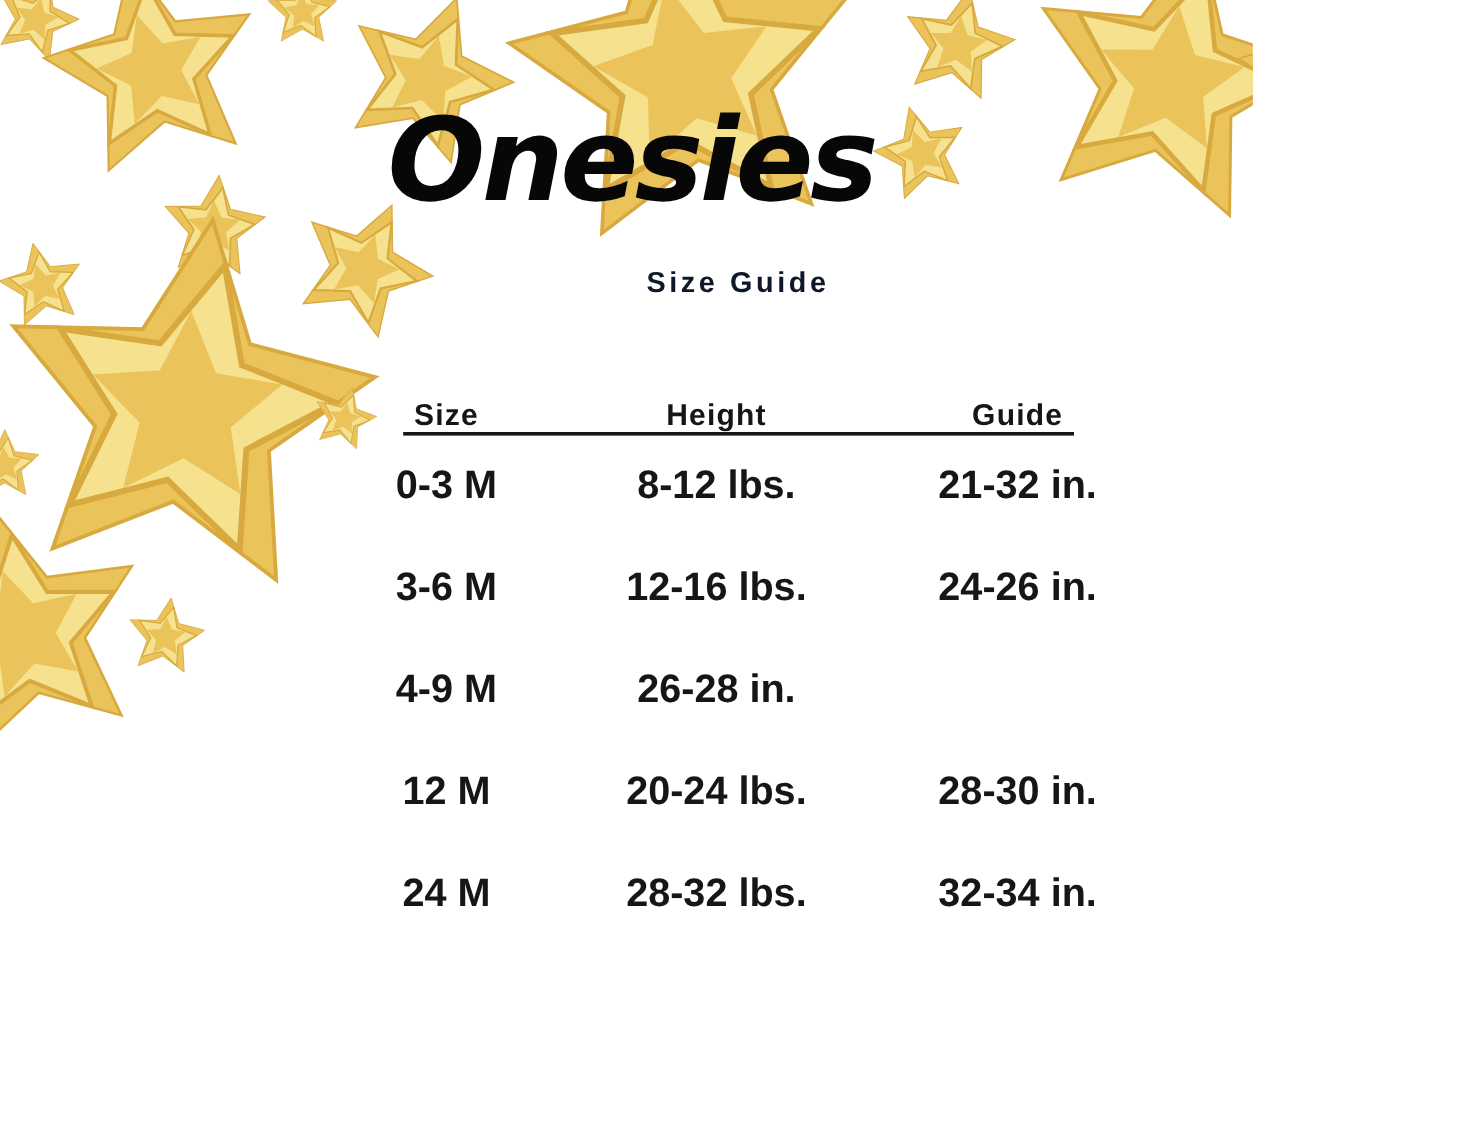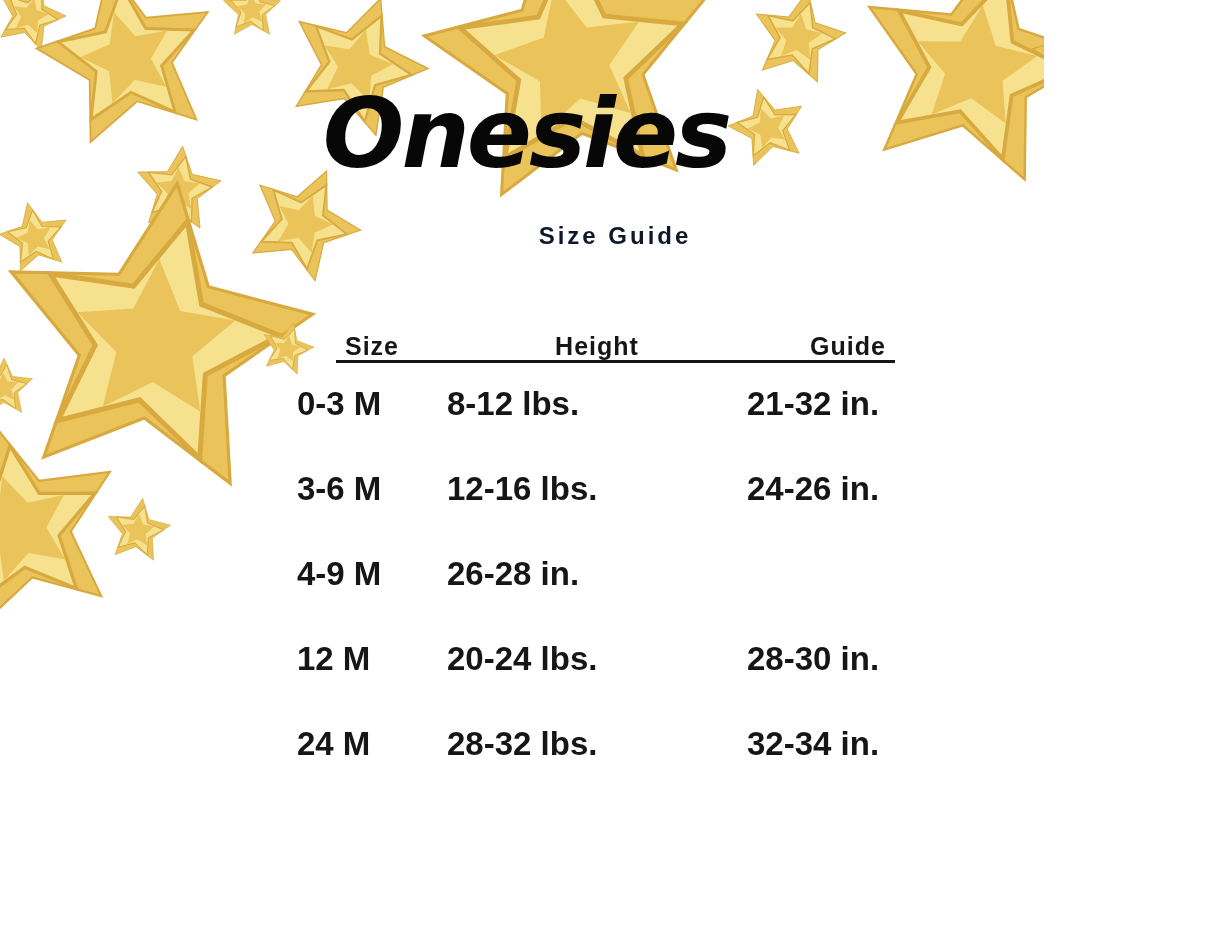--- a/index.html
+++ b/index.html
@@ -37,21 +37,21 @@
   .underline{
     position:absolute;left:336px;top:360px;width:559px;height:3px;
     background:var(--text);z-index:2;
   }
   .tbody{position:absolute;top:361px;left:297px;z-index:2;}
   .trow{
     display:grid;grid-template-columns:150px 300px 202px;
     height:85px;align-items:center;
     font-weight:bold;font-size:33px;color:var(--text);
   }
-  .trow .cell{text-align:left;}
+  .trow .cell{text-align:center;}
   .footprints{position:absolute;left:1104px;top:818px;z-index:2;}
 </style>
 </head>
 <body>
 
 <div class="canvas">
 
   <svg id="stars-layer" width="1214" height="938" viewBox="0 0 1214 938" aria-hidden="true">
     <defs>
       <g id="lstar">

